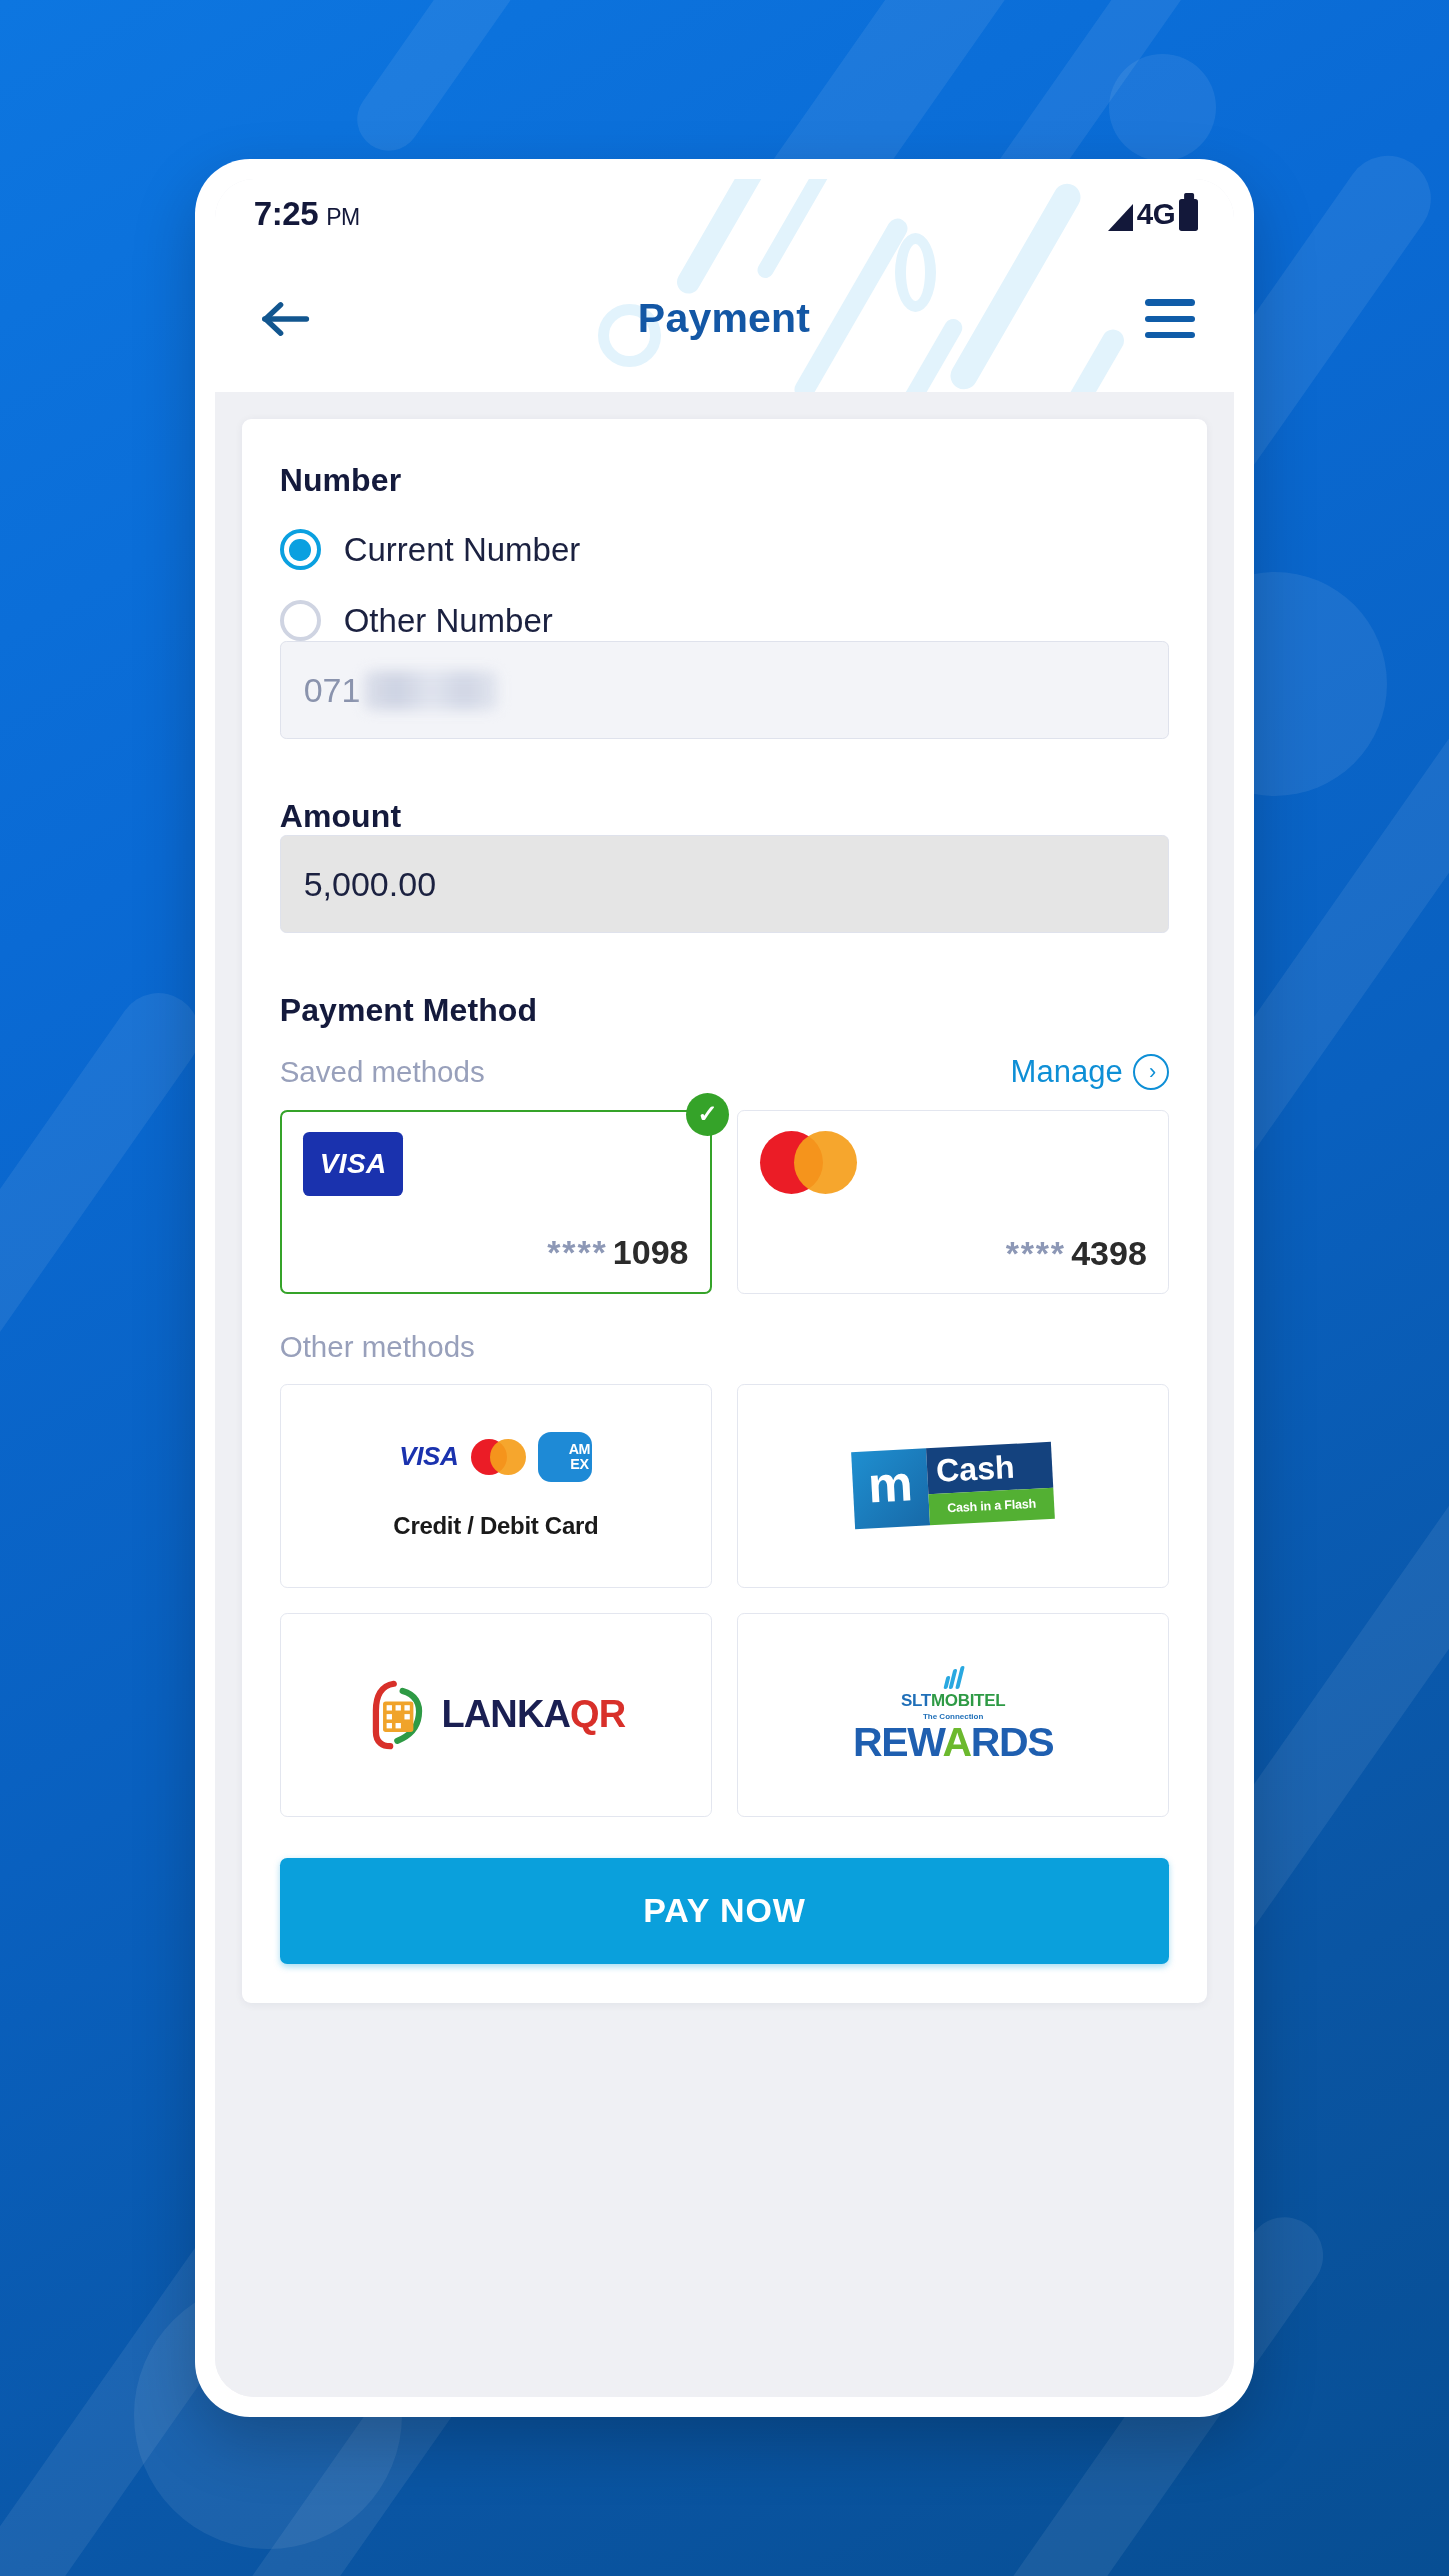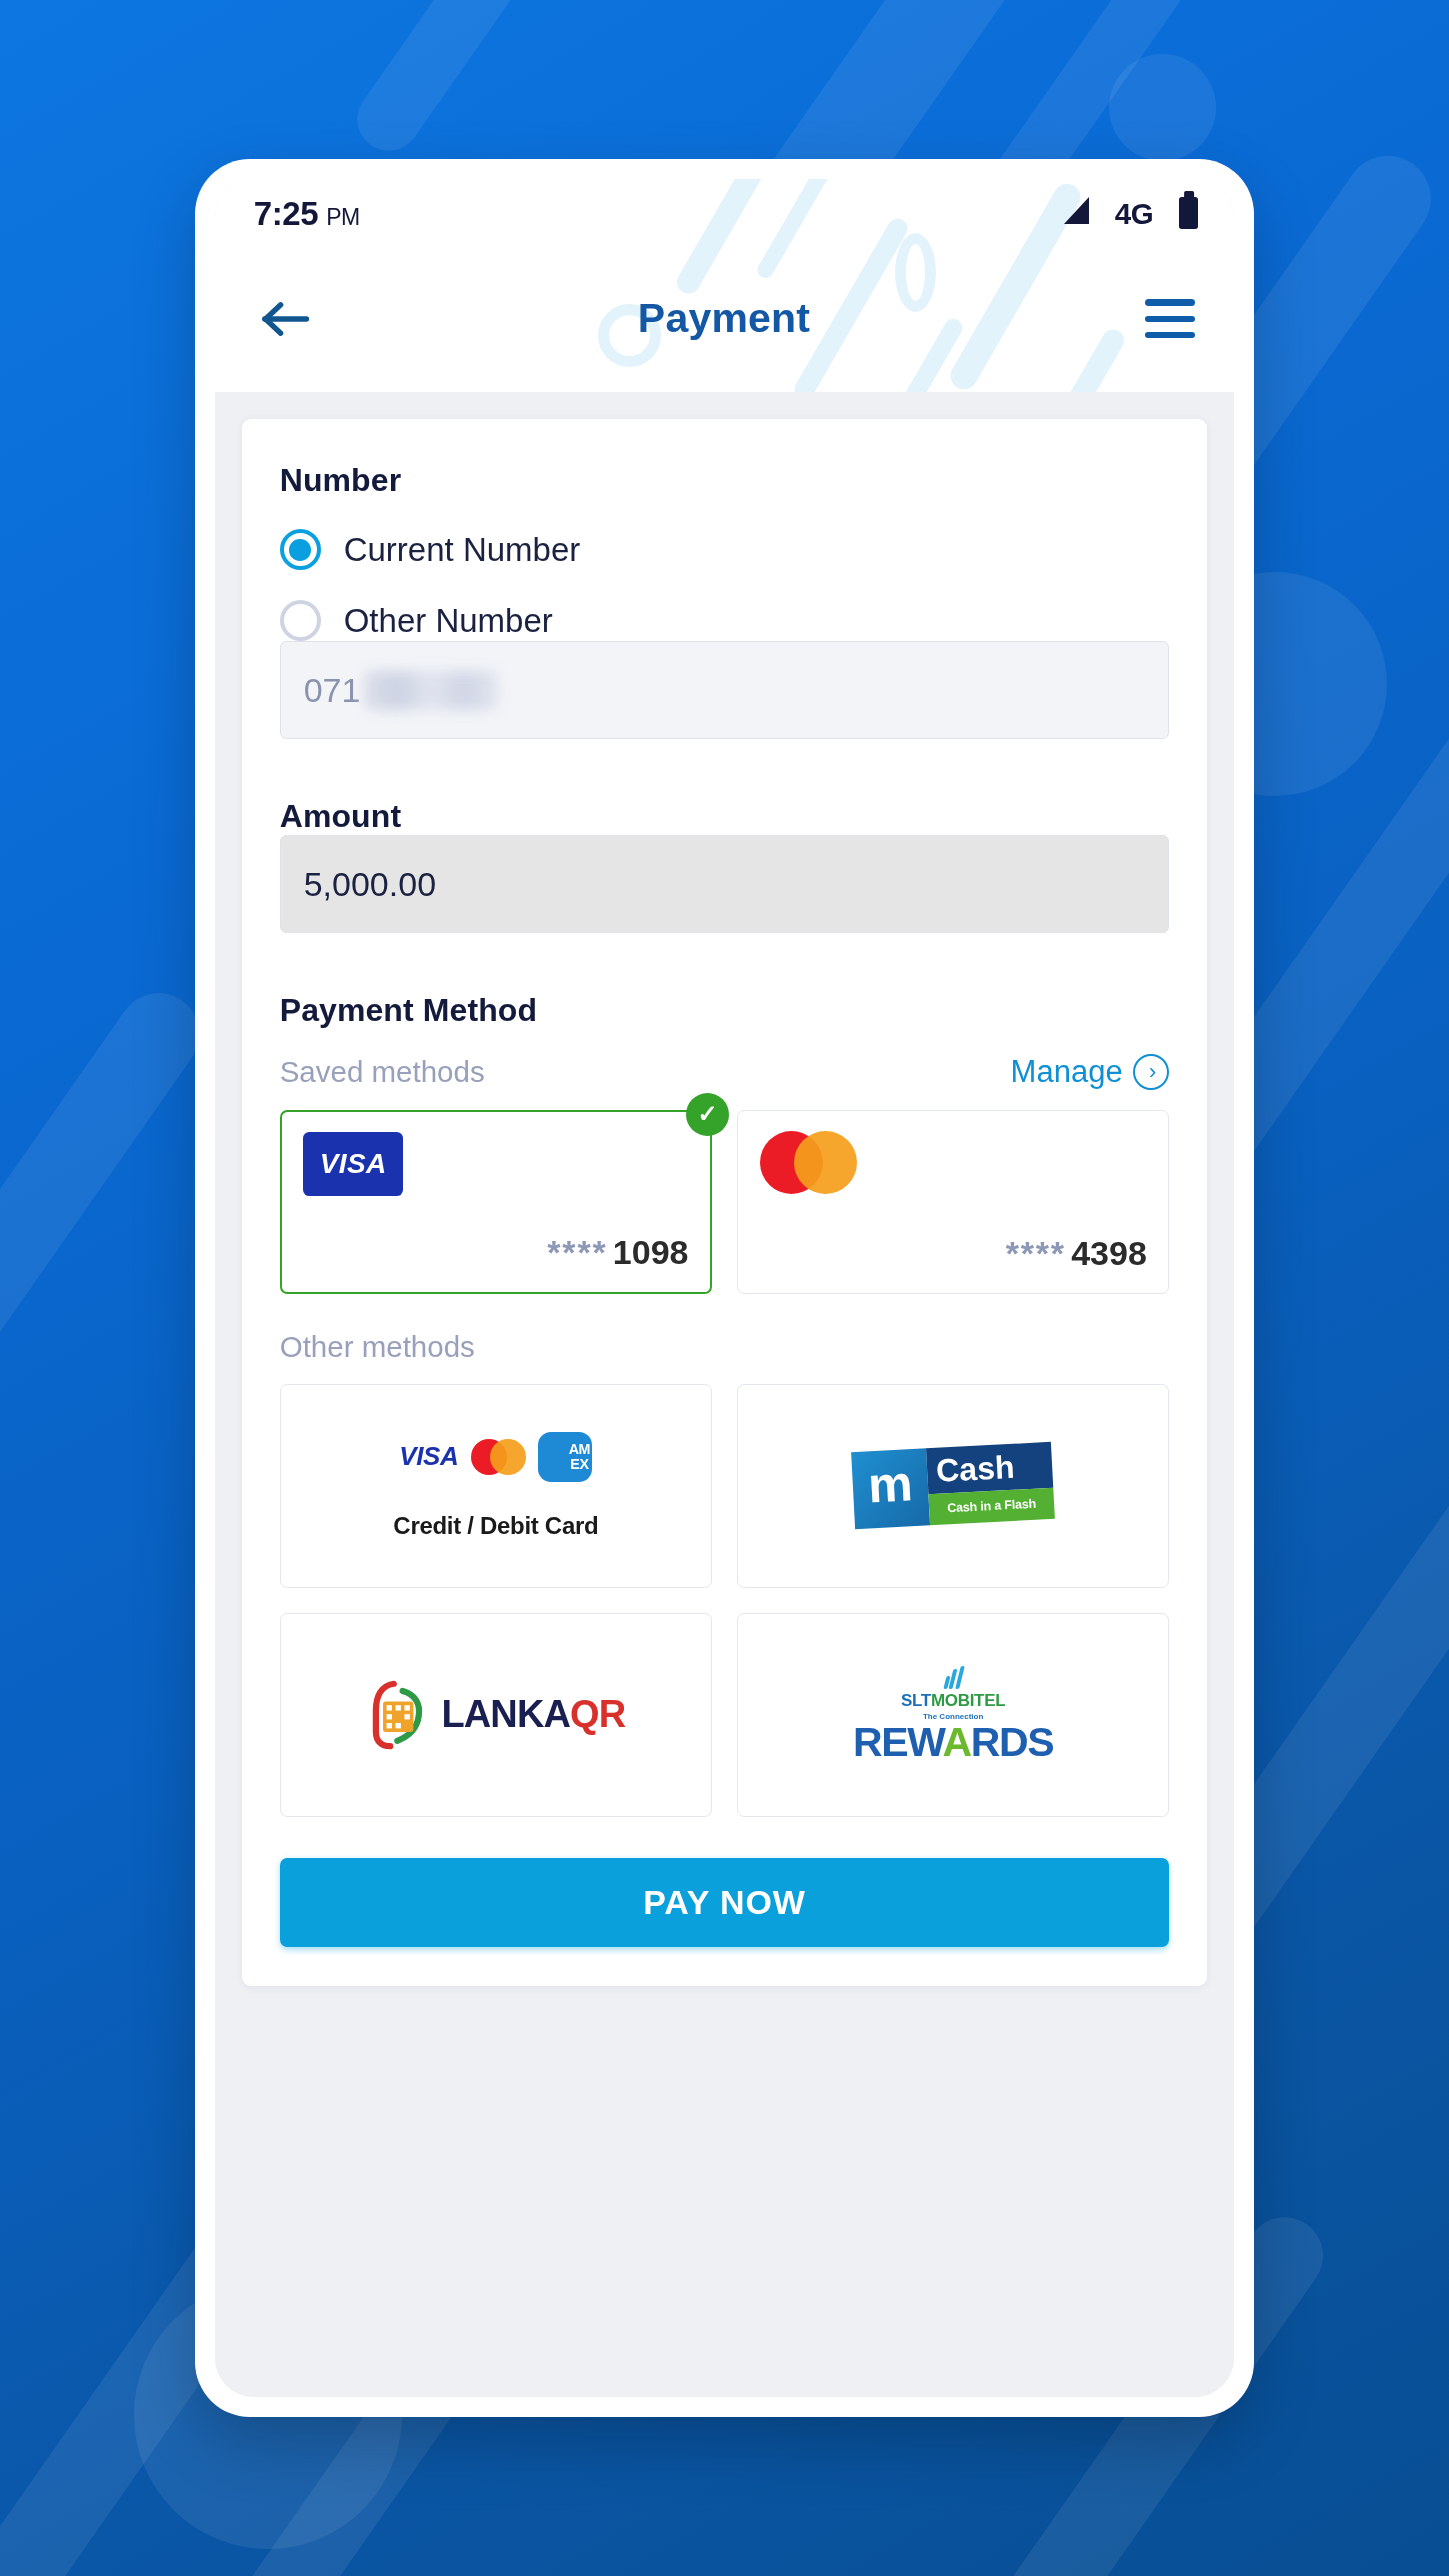--- a/index.html
+++ b/index.html
@@ -70,21 +70,21 @@
     height: 70px;
     display: flex; align-items: center; justify-content: space-between;
     padding: 0 36px 0 39px;
   }
   .sb-time {
     font-size: 33px; font-weight: 700; color: #13183a;
     letter-spacing: -0.4px;
     display: flex; align-items: baseline; gap: 8px;
   }
   .sb-time .ampm { font-size: 23px; font-weight: 400; }
-  .sb-right { display: flex; align-items: flex-start; gap: 26px; }
+  .sb-right { display: flex; align-items: flex-end; gap: 4px; }
   .sig-tri {
     width: 0; height: 0;
     border-left: 25px solid transparent;
     border-bottom: 27px solid #13183a;
   }
   .sb-net { font-size: 29.5px; font-weight: 700; color: #13183a; letter-spacing: -0.4px; }
   .batt {
     width: 19px; height: 32px; background: #13183a; border-radius: 2.7px;
     position: relative;
   }
@@ -312,21 +312,21 @@
   .rw-main .b { color:#1f5fb0; }
   .rw-main .g { color:#6cb92e; }
   .rw-bolt {
     display:flex; gap:2.7px; height: 23px; align-items:flex-end; margin-bottom:1.8px;
   }
   .rw-bolt i { display:block; width:3.6px; background:#29a8e0; border-radius:1.8px; transform: skewX(-14deg); }
 
   
   .paybtn {
     margin-top: 41px;
-    height: 89px; border-radius: 7.2px;
+    height: 106px; border-radius: 7.2px;
     background: #0aa0dc;
     display:flex; align-items:center; justify-content:center;
     color:#fff; font-size: 34px; font-weight: 700; letter-spacing: 0.9px;
     cursor: pointer;
     box-shadow: 0 2.7px 6.3px rgba(10,160,220,0.35);
   }
 </style>
 </head>
 <body>
 

